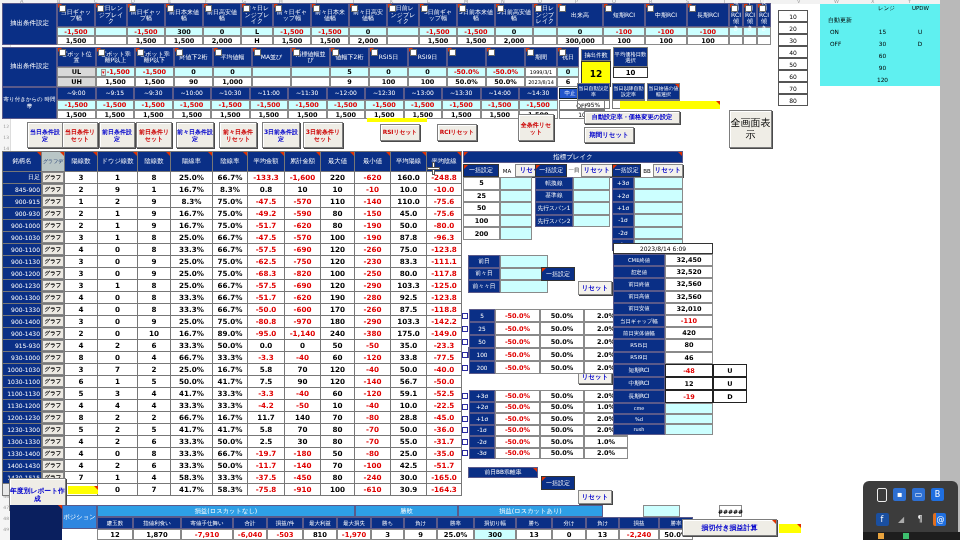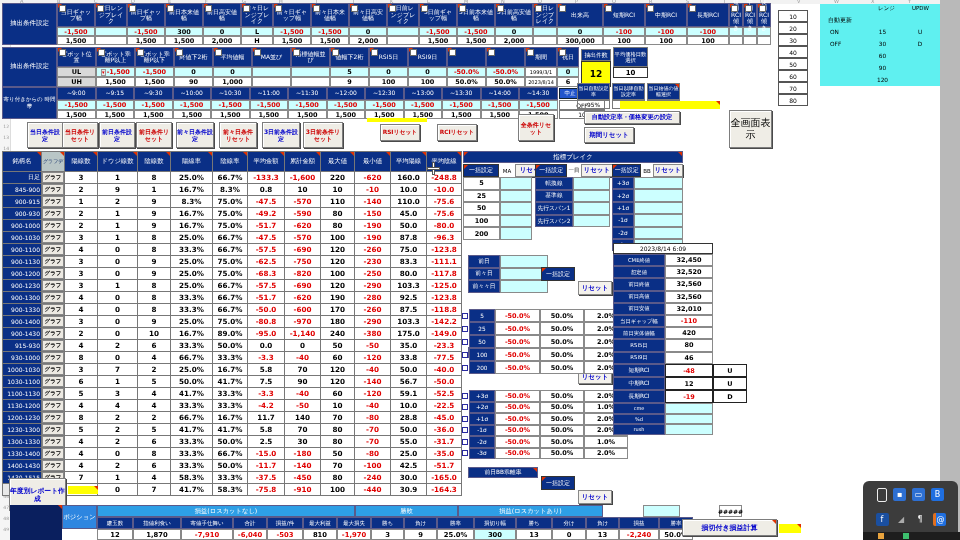--- a/index.html
+++ b/index.html
@@ -1021,21 +1021,21 @@
       <tr>
       <td class="rl">1330-1400</td>
       <td class="gb">
           <span class="graphbtn">グラフ</span>
         </td>
       <td>4</td>
       <td>0</td>
       <td>8</td>
       <td>33.3%</td>
       <td class="y2">66.7%</td>
-      <td class="neg">-15.0</td>
+      <td class="neg">-19.7</td>
       <td class="neg">-180</td>
       <td>50</td>
       <td class="neg">-80</td>
       <td>25.0</td>
       <td class="neg">-35.0</td>
     </tr>
       <tr>
       <td class="rl">1400-1430</td>
       <td class="gb">
           <span class="graphbtn">グラフ</span>
@@ -1075,21 +1075,21 @@
           <span class="graphbtn">グラフ</span>
         </td>
       <td>5</td>
       <td>0</td>
       <td>7</td>
       <td>41.7%</td>
       <td class="y1">58.3%</td>
       <td class="neg">-75.8</td>
       <td class="neg">-910</td>
       <td>100</td>
-      <td class="neg">-440</td>
+      <td class="neg">-610</td>
       <td>30.9</td>
       <td class="neg">-164.3</td>
     </tr>
     </tbody>
 </table>
 
 <div class="abs ph rtl rtr" style="left:463px;top:151px;width:220px;height:12px;font-size:6.5px;">指標ブレイク</div>
 
 <div class="abs flex" style="left:463px;top:164px;width:95px;height:13px;">
   <div class="setbtn rtl" style="width:34px;">一括設定</div>

